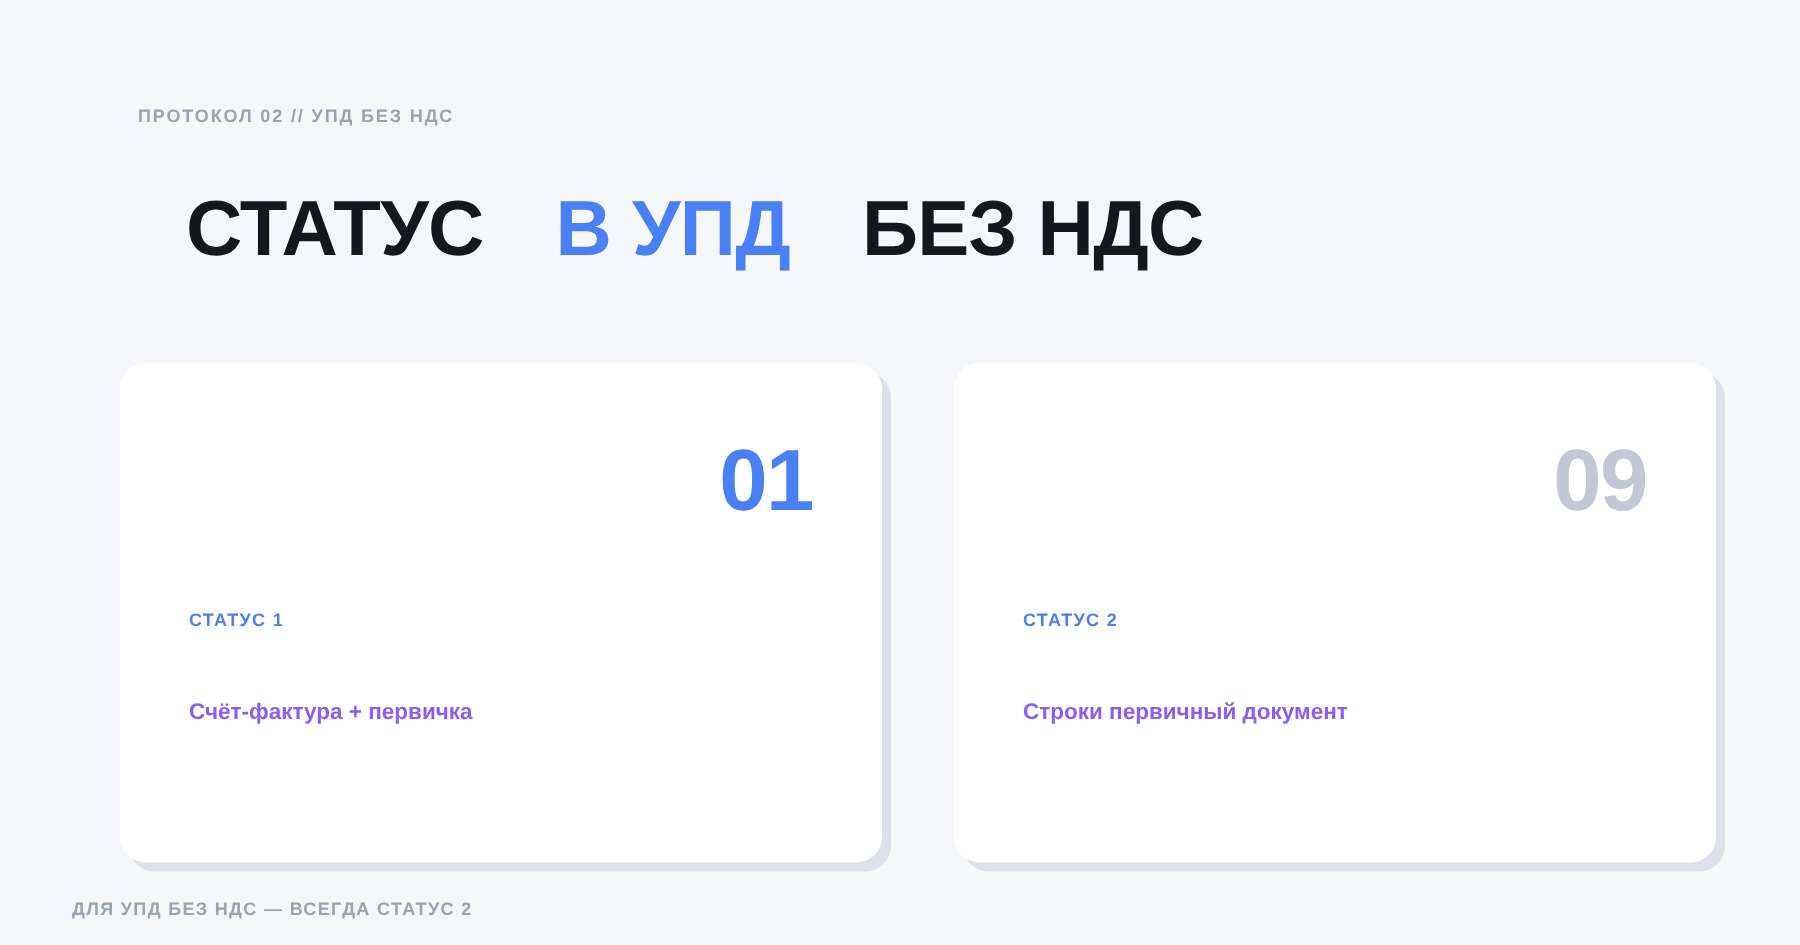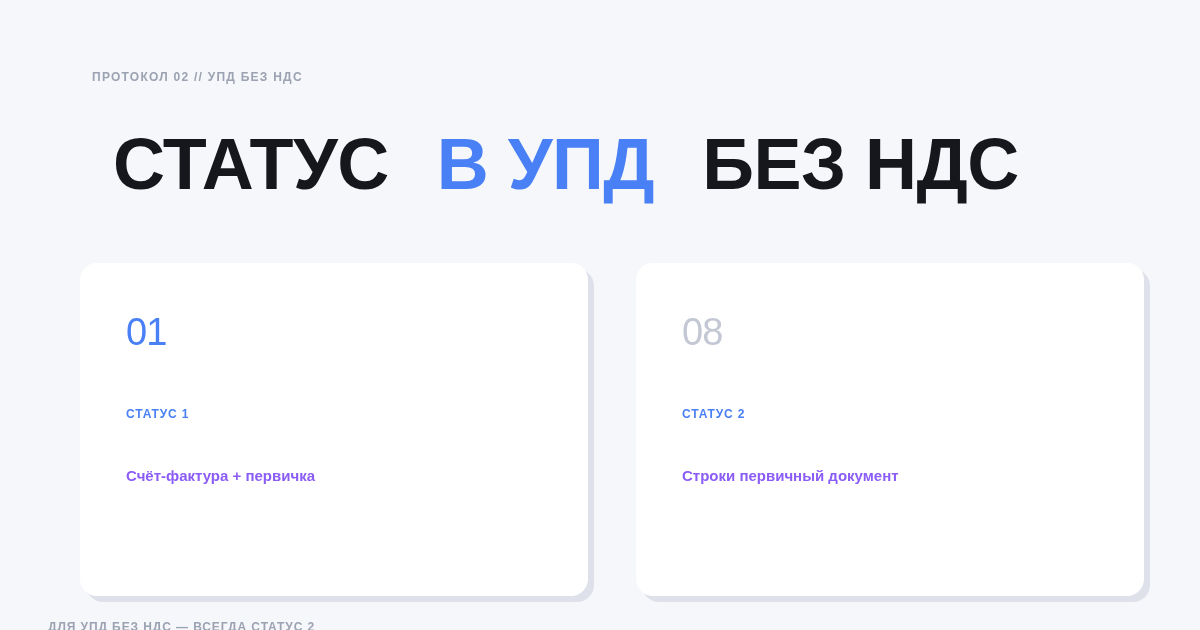--- a/index.html
+++ b/index.html
@@ -34,22 +34,22 @@
     font-size:12px;
     font-weight:700;
     letter-spacing:1.25px;
     color:#9ba2b1;
     text-transform:uppercase;
     line-height:1.2;
   }
 
   .title {
     margin-top:18px;
-    margin-left:9px;
-    font-size:72px;
+    margin-left:20px;
+    font-size:52px;
     font-weight:900;
     letter-spacing:-0.5px;
     line-height:1.06;
     color:#16171d;
     white-space:nowrap;
   }
 
   .title .accent { color:#4a80f5; }
   .title .sp { display:inline-block; width:0.26em; }
 
@@ -66,25 +66,26 @@
     position:relative;
     flex:1 1 0;
     background:#ffffff;
     border-radius:17px;
     min-height:333px;
     padding:38px 34px 30px 34px;
     box-shadow:6px 6px 0 0 #dee1ea;
   }
 
   .card-num {
-    font-size:38px;
-    font-weight:400;
+    font-size:58px;
+    font-weight:700;
     letter-spacing:-1px;
     line-height:1;
     color:#4a80f5;
+    text-align:right;
   }
 
   .card-num.muted { color:#c3c8d4; }
 
   .card-label {
     margin-top:32px;
     font-size:12px;
     font-weight:700;
     letter-spacing:0.85px;
     text-transform:uppercase;
@@ -138,21 +139,21 @@
 
   <div class="cards">
 
     <div class="card">
       <div class="card-num">01</div>
       <div class="card-label">СТАТУС 1</div>
       <div class="card-heading">Счёт-фактура + первичка</div>
     </div>
 
     <div class="card">
-      <div class="card-num muted">08</div>
+      <div class="card-num muted">09</div>
       <div class="card-label">СТАТУС 2</div>
       <div class="card-heading">Строки первичный документ</div>
     </div>
 
   </div>
 
   <div class="footer">
     <div class="footer-note">ДЛЯ УПД БЕЗ НДС — ВСЕГДА СТАТУС 2</div>
   </div>
 

